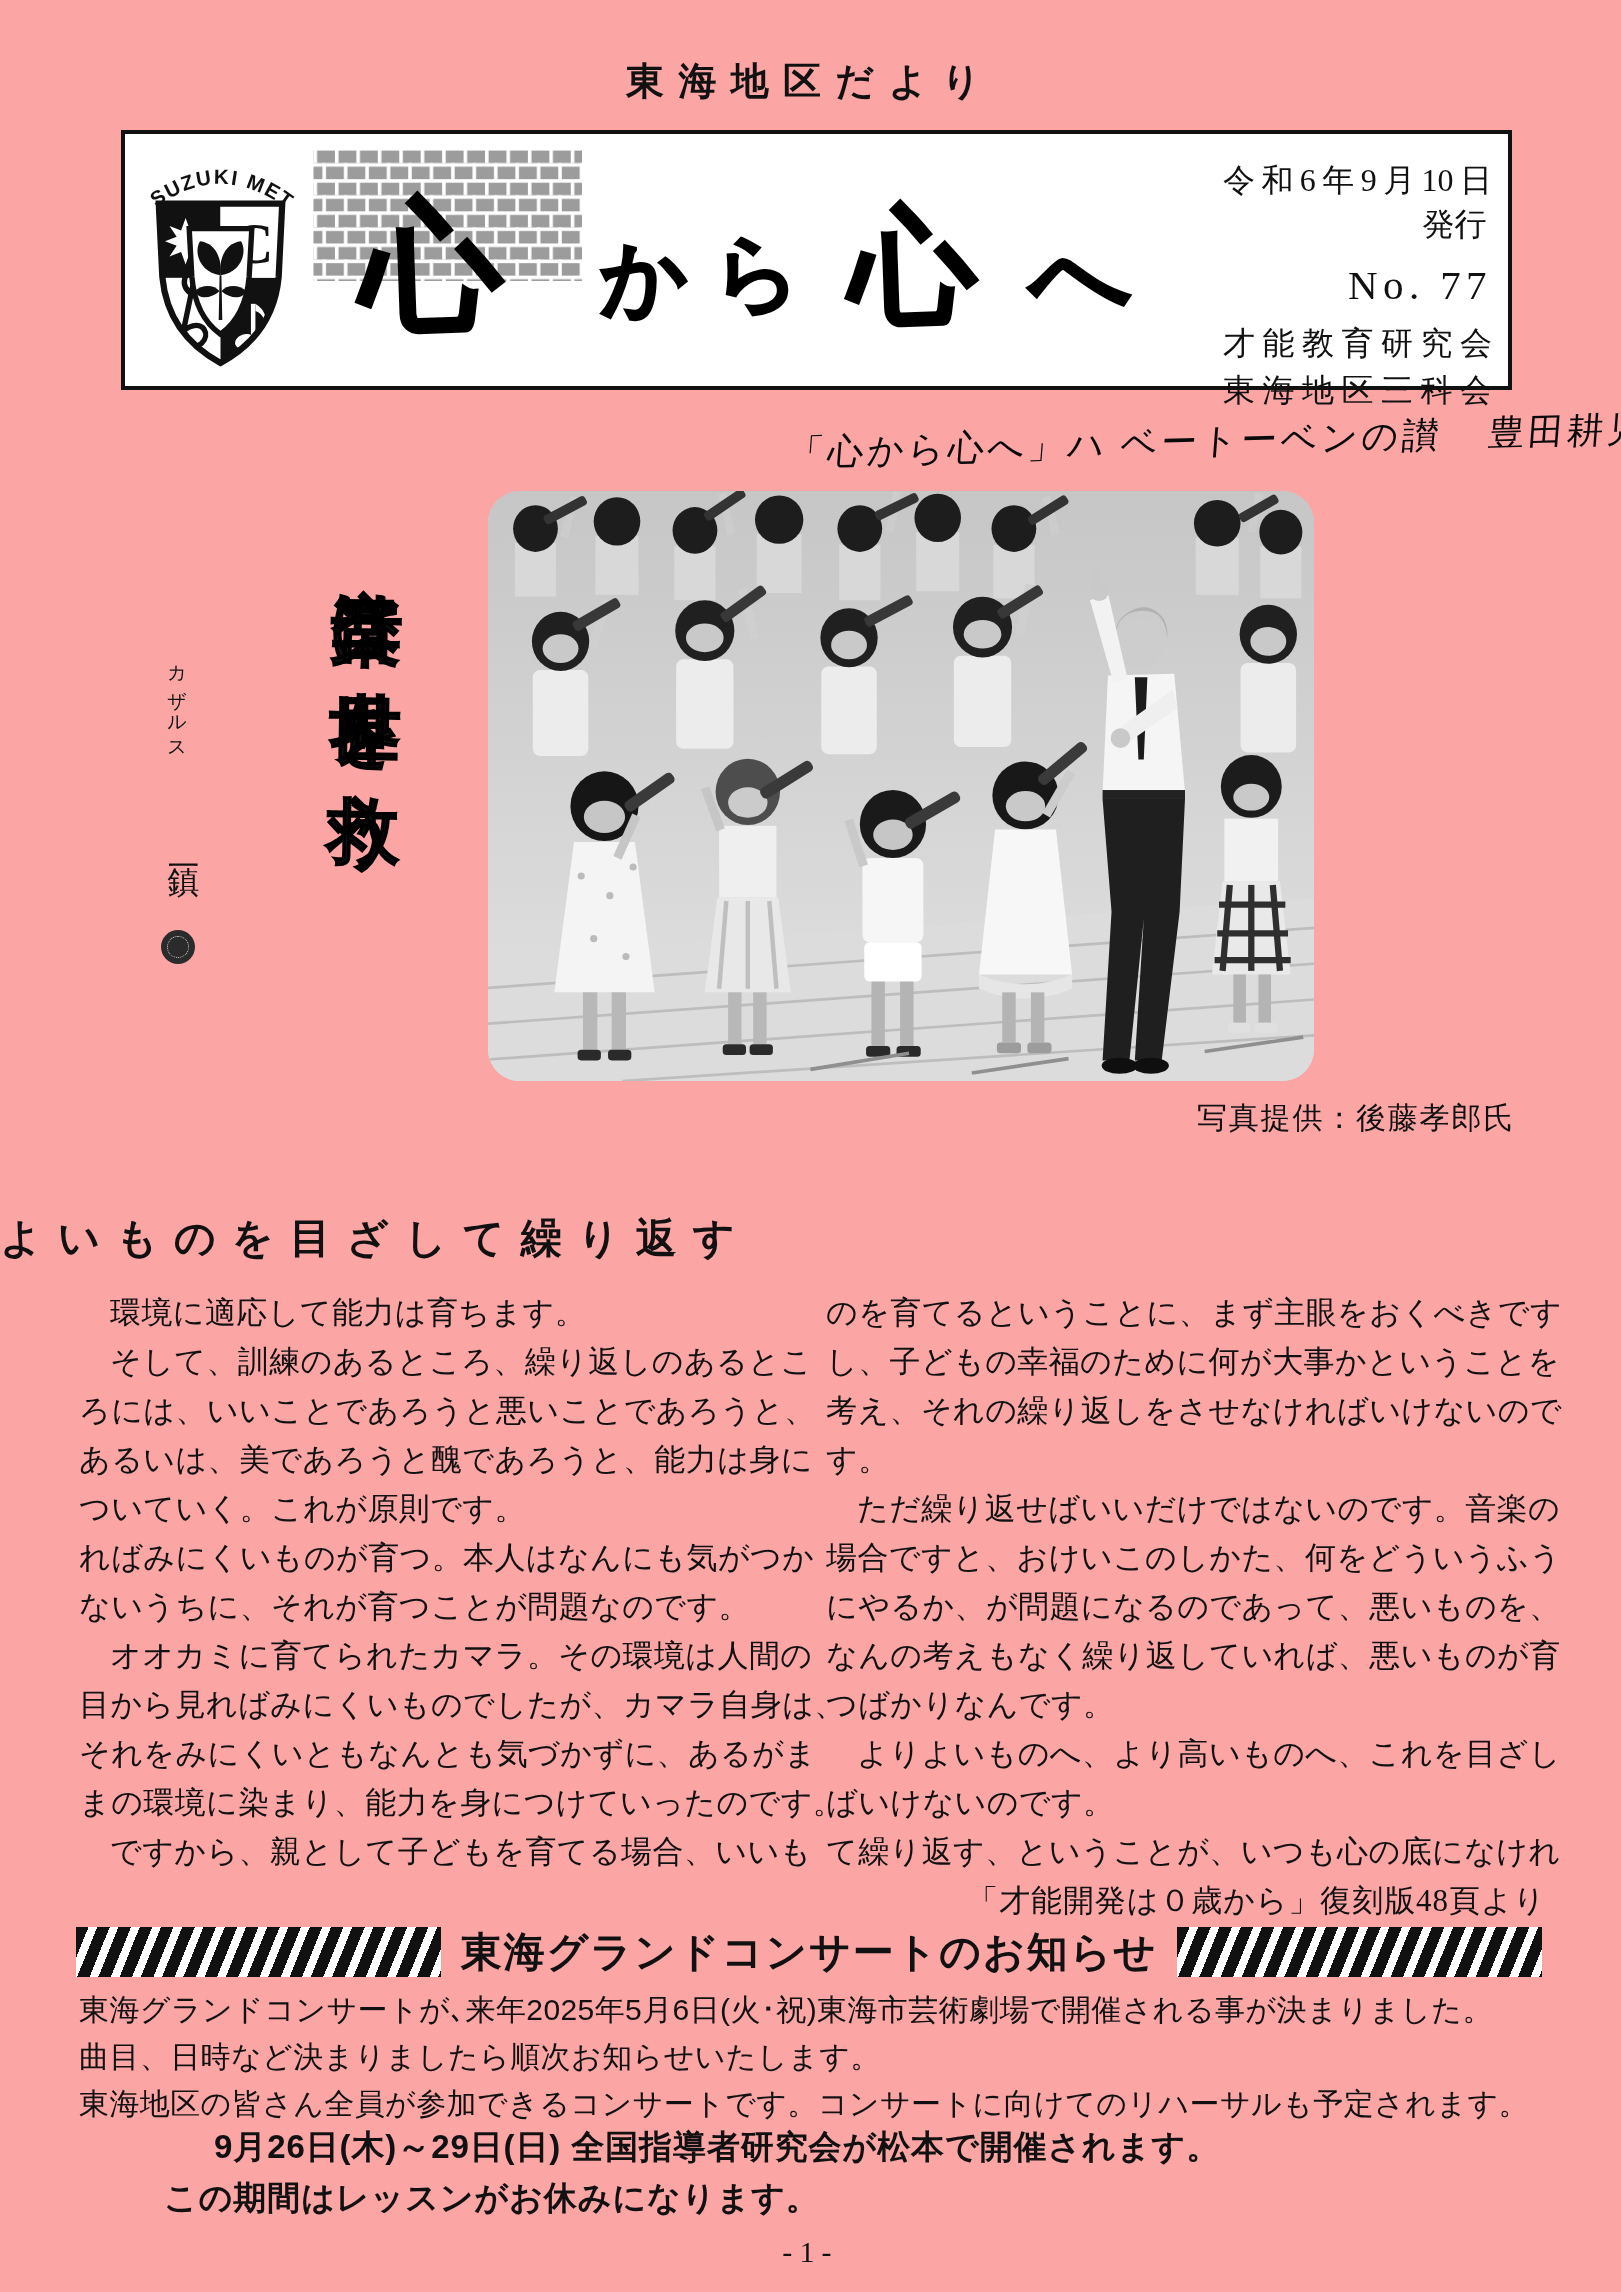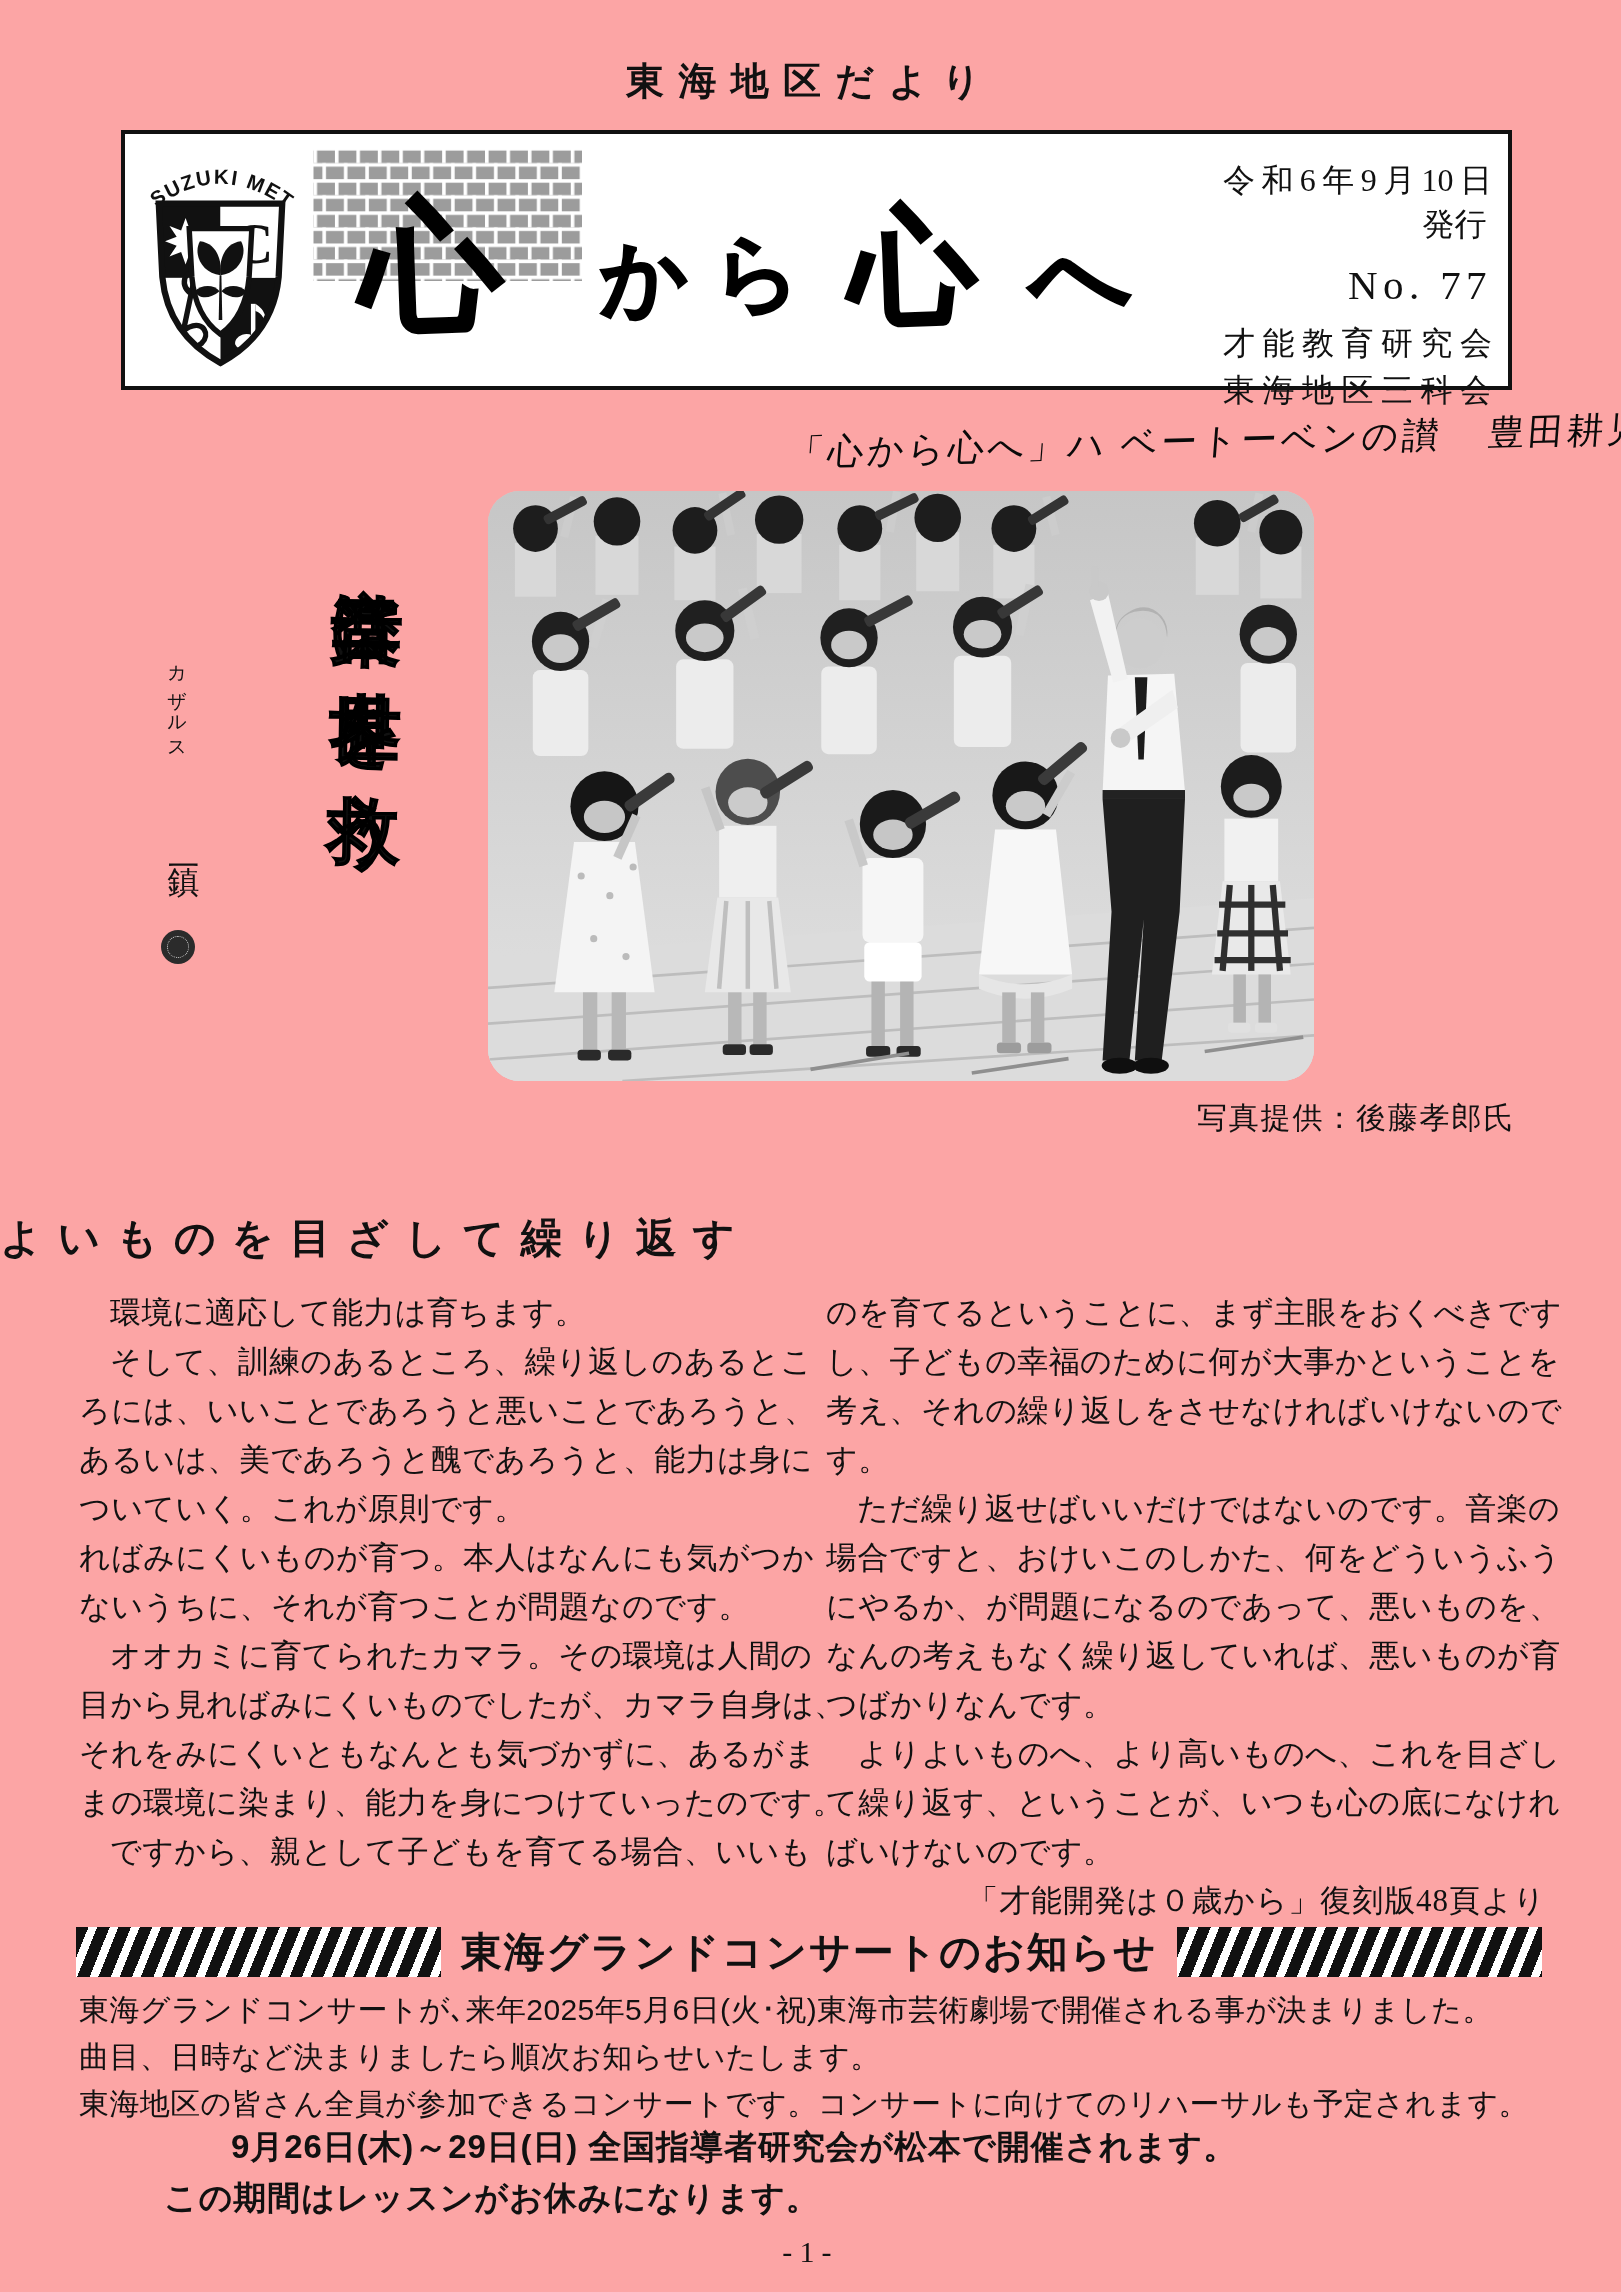--- a/index.html
+++ b/index.html
@@ -76,21 +76,21 @@
   .hatch{background:repeating-linear-gradient(112deg,#111 0 11.6px,#fff 11.6px 19.7px);}
   .ann1-head{position:absolute;left:76px;top:1927px;width:1466px;height:50px;
     display:flex;align-items:stretch;gap:19.7px;}
   .ann1-head .hatch{flex:1;}
   .ann1-title{flex:none;font-family:var(--sans);font-weight:bold;font-size:41px;
     line-height:50px;letter-spacing:1.8px;}
   .ann1-body{position:absolute;left:79px;top:1986px;width:1469px;font-family:var(--sans);
     font-size:30px;}
   .ann1-body .ln{height:47px;line-height:47px;white-space:nowrap;letter-spacing:0.4px;}
   .ann2{position:absolute;left:76px;top:2124px;width:1466px;}
-  .ann2-row{display:flex;align-items:flex-end;gap:21px;height:45px;}
+  .ann2-row{display:flex;align-items:flex-end;gap:4px;height:45px;}
   .ann2-row .hatch-l{width:134px;}
   .ann2-row .hatch-r{flex:1;}
   .ann2-line1{flex:none;font-family:var(--sans);font-weight:bold;font-size:33px;
     line-height:45px;letter-spacing:0.9px;}
   .ann2-line2{margin-left:88px;margin-top:7.2px;font-family:var(--sans);font-weight:bold;
     font-size:33px;letter-spacing:0.9px;}
 
   .page-num{position:absolute;left:0;right:0;top:2235px;text-align:center;
     font-size:30px;letter-spacing:7.2px;font-family:var(--serif);}
 </style>
@@ -418,22 +418,22 @@
     <div class="ln">のを育てるということに、まず主眼をおくべきです</div>
     <div class="ln">し、子どもの幸福のために何が大事かということを</div>
     <div class="ln">考え、それの繰り返しをさせなければいけないので</div>
     <div class="ln">す。</div>
     <div class="ln indent">ただ繰り返せばいいだけではないのです。音楽の</div>
     <div class="ln">場合ですと、おけいこのしかた、何をどういうふう</div>
     <div class="ln">にやるか、が問題になるのであって、悪いものを、</div>
     <div class="ln">なんの考えもなく繰り返していれば、悪いものが育</div>
     <div class="ln">つばかりなんです。</div>
     <div class="ln indent">よりよいものへ、より高いものへ、これを目ざし</div>
+    <div class="ln">ばいけないのです。</div>
     <div class="ln">て繰り返す、ということが、いつも心の底になけれ</div>
-    <div class="ln">ばいけないのです。</div>
     <div class="ln cite">「才能開発は０歳から」復刻版48頁より</div>
   </div>
 
   <div class="ann1-head">
     <div class="hatch"></div>
     <div class="ann1-title">東海グランドコンサートのお知らせ</div>
     <div class="hatch"></div>
   </div>
   <div class="ann1-body">
     <div class="ln">東海グランドコンサートが､来年2025年5月6日(火･祝)東海市芸術劇場で開催される事が決まりました。</div>

